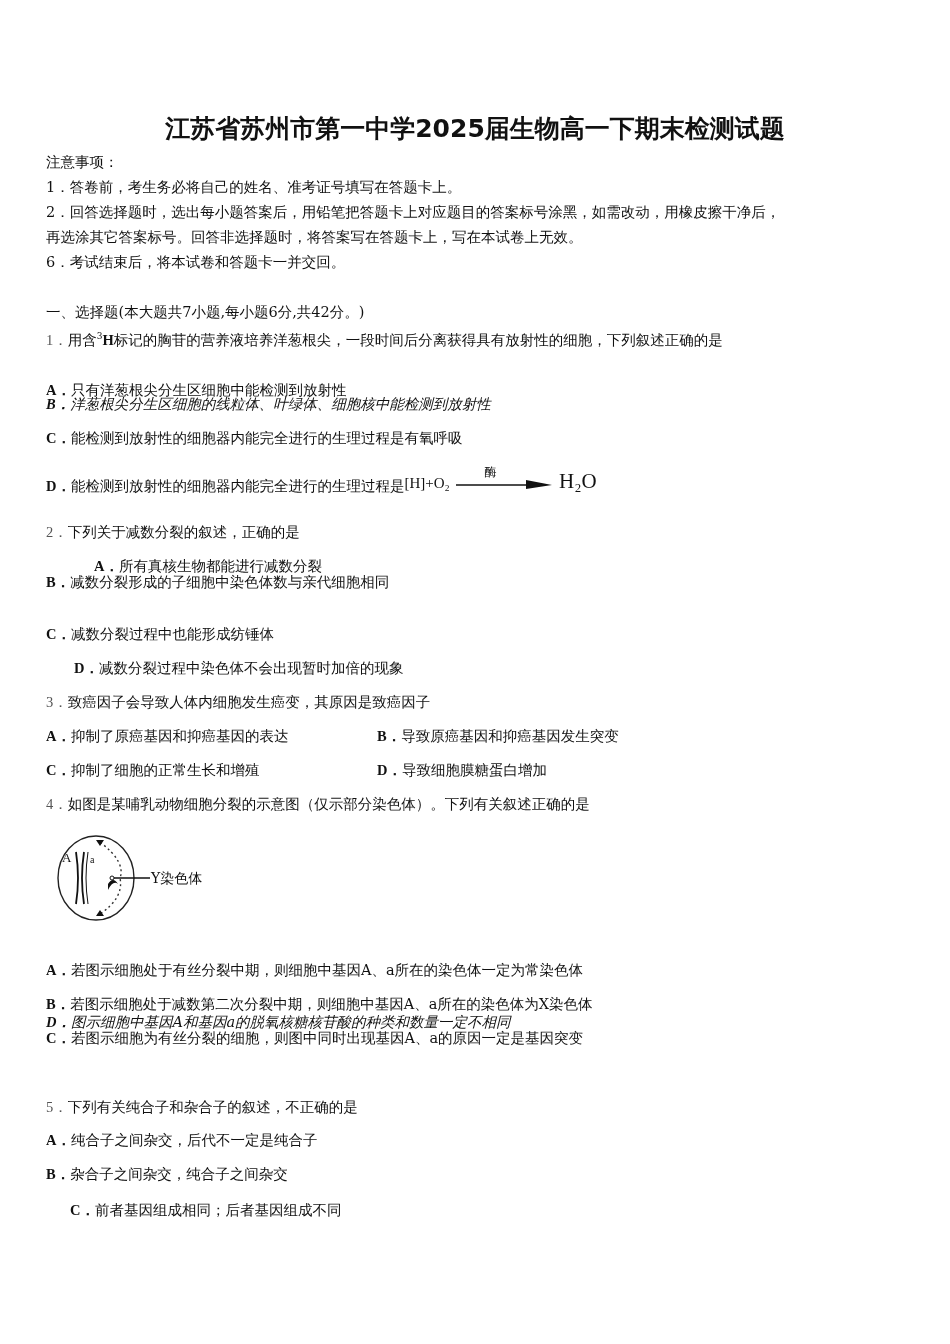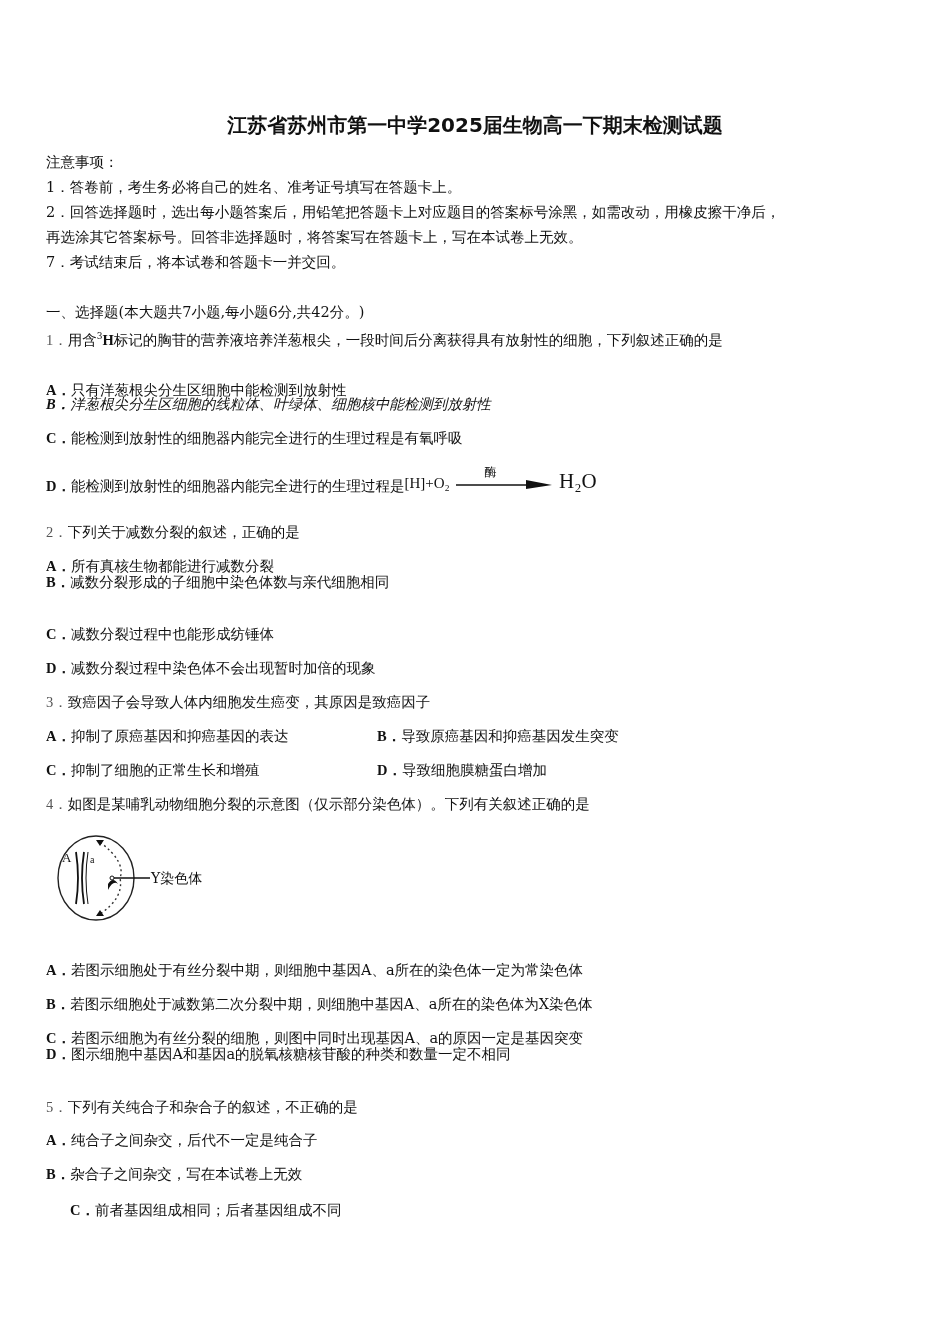--- a/index.html
+++ b/index.html
@@ -1,38 +1,38 @@
 <!DOCTYPE html>
 <html><head>
 <meta charset="utf-8">
 <style>
   html, body { margin: 0; padding: 0; background: #ffffff; }
   body { width: 950px; height: 1344px; position: relative; overflow: hidden;
          font-family: "DejaVu Serif", "Liberation Serif", serif; color: #111; }
   .title { position: absolute; top: 112px; left: 0; width: 950px; text-align: center;
-           font-family: "DejaVu Sans", "Liberation Sans", sans-serif; font-weight: bold; font-size: 20px; letter-spacing: 0px; }
+           font-family: "DejaVu Sans", "Liberation Sans", sans-serif; font-weight: bold; font-size: 25px; letter-spacing: 0px; }
   .line { position: absolute; left: 46px; font-size: 14.5px; white-space: nowrap; line-height: 20px; }
   .num { color: #555; font-family: "Liberation Serif", serif; }
   .opt { font-weight: bold; font-family: "Liberation Serif", serif; }
   .lat { font-family: "Liberation Serif", serif; font-weight: bold; }
   .formula { display: inline-block; vertical-align: middle; position: relative; top: -4px; }
   .fig { position: absolute; left: 54px; top: 832px; }
 </style>
 </head>
 <body>
 
 <div>
 
   <div class="title">江苏省苏州市第一中学2025届生物高一下期末检测试题</div>
 
   <div class="line" style="top:152px;">注意事项：</div>
   <div class="line" style="top:177px;">1．答卷前，考生务必将自己的姓名、准考证号填写在答题卡上。</div>
   <div class="line" style="top:202px;">2．回答选择题时，选出每小题答案后，用铅笔把答题卡上对应题目的答案标号涂黑，如需改动，用橡皮擦干净后，</div>
   <div class="line" style="top:227px;">再选涂其它答案标号。回答非选择题时，将答案写在答题卡上，写在本试卷上无效。</div>
-  <div class="line" style="top:252px;">7．考试结束后，将本试卷和答题卡一并交回。</div>
+  <div class="line" style="top:252px;">6．考试结束后，将本试卷和答题卡一并交回。</div>
 
   <div class="line" style="top:302px;">一、选择题(本大题共7小题,每小题6分,共42分。)</div>
 
   <div class="line" style="top:326px;">
     <span class="num">1．</span><span>用含</span><sup style="font-size:9px;">3</sup><span class="lat">H</span><span>标记的胸苷的营养液培养洋葱根尖，一段时间后分离获得具有放射性的细胞，下列叙述正确的是</span>
   </div>
   <div class="line" style="top:360px;margin-top:20px;"><span class="opt">A．</span><span>只有洋葱根尖分生区细胞中能检测到放射性</span></div>
   <div class="line" style="top:394px;font-style:italic;"><span class="opt">B．</span><span>洋葱根尖分生区细胞的线粒体、叶绿体、细胞核中能检测到放射性</span></div>
   <div class="line" style="top:428px;"><span class="opt">C．</span><span>能检测到放射性的细胞器内能完全进行的生理过程是有氧呼吸</span></div>
   <div class="line" style="top:475px;">
@@ -43,24 +43,24 @@
         <svg width="100" height="20" style="position:absolute;left:0;top:2px;">
             <line x1="2" y1="9" x2="88" y2="9" stroke="#111" stroke-width="1.6"></line>
             <polygon points="72,4 98,9 72,13" fill="#111"></polygon>
           </svg>
       </span>
       <span style="font-family:'Liberation Serif',serif;font-size:21px;">H₂O</span>
     </span>
   </div>
 
   <div class="line" style="top:522px;"><span class="num">2．</span><span>下列关于减数分裂的叙述，正确的是</span></div>
-  <div class="line" style="top:556px;"><span class="opt">A．</span><span>所有真核生物都能进行减数分裂</span></div>
+  <div class="line" style="top:556px;margin-left:48px;"><span class="opt">A．</span><span>所有真核生物都能进行减数分裂</span></div>
   <div class="line" style="top:572px;"><span class="opt">B．</span><span>减数分裂形成的子细胞中染色体数与亲代细胞相同</span></div>
   <div class="line" style="top:624px;"><span class="opt">C．</span><span>减数分裂过程中也能形成纺锤体</span></div>
-  <div class="line" style="top:658px;"><span class="opt">D．</span><span>减数分裂过程中染色体不会出现暂时加倍的现象</span></div>
+  <div class="line" style="top:658px;margin-left:28px;"><span class="opt">D．</span><span>减数分裂过程中染色体不会出现暂时加倍的现象</span></div>
 
   <div class="line" style="top:692px;"><span class="num">3．</span><span>致癌因子会导致人体内细胞发生癌变，其原因是致癌因子</span></div>
   <div class="line" style="top:726px;"><span class="opt">A．</span><span>抑制了原癌基因和抑癌基因的表达</span></div>
   <div class="line" style="top:726px;left:377px;"><span class="opt">B．</span><span>导致原癌基因和抑癌基因发生突变</span></div>
   <div class="line" style="top:760px;"><span class="opt">C．</span><span>抑制了细胞的正常生长和增殖</span></div>
   <div class="line" style="top:760px;left:377px;"><span class="opt">D．</span><span>导致细胞膜糖蛋白增加</span></div>
 
   <div class="line" style="top:794px;"><span class="num">4．</span><span>如图是某哺乳动物细胞分裂的示意图（仅示部分染色体）。下列有关叙述正确的是</span></div>
 
   <div class="fig">
@@ -76,20 +76,20 @@
       <line x1="60" y1="46" x2="96" y2="46" stroke="#111" stroke-width="1.4"></line>
     </svg>
     <span style="position:absolute;left:8px;top:18px;font-size:13px;font-family:'Liberation Serif',serif;">A</span>
     <span style="position:absolute;left:36px;top:22px;font-size:10px;font-family:'Liberation Serif',serif;">a</span>
     <span style="position:absolute;left:97px;top:38px;font-size:14px;">Y染色体</span>
   </div>
 
   <div class="line" style="top:960px;"><span class="opt">A．</span><span>若图示细胞处于有丝分裂中期，则细胞中基因A、a所在的染色体一定为常染色体</span></div>
   <div class="line" style="top:994px;"><span class="opt">B．</span><span>若图示细胞处于减数第二次分裂中期，则细胞中基因A、a所在的染色体为X染色体</span></div>
   <div class="line" style="top:1028px;"><span class="opt">C．</span><span>若图示细胞为有丝分裂的细胞，则图中同时出现基因A、a的原因一定是基因突变</span></div>
-  <div class="line" style="top:1044px;"><span class="opt">D．</span><span>图示细胞中基因A和基因a的脱氧核糖核苷酸的种类和数量一定不相同</span></div>
+  <div class="line" style="top:1012px;font-style:italic;"><span class="opt">D．</span><span>图示细胞中基因A和基因a的脱氧核糖核苷酸的种类和数量一定不相同</span></div>
 
   <div class="line" style="top:1097px;"><span class="num">5．</span><span>下列有关纯合子和杂合子的叙述，不正确的是</span></div>
   <div class="line" style="top:1130px;"><span class="opt">A．</span><span>纯合子之间杂交，后代不一定是纯合子</span></div>
-  <div class="line" style="top:1164px;"><span class="opt">B．</span><span>杂合子之间杂交，写在本试卷上无效</span></div>
+  <div class="line" style="top:1164px;"><span class="opt">B．</span><span>杂合子之间杂交，纯合子之间杂交</span></div>
   <div class="line" style="top:1200px;margin-left:24px;"><span class="opt">C．</span><span>前者基因组成相同；后者基因组成不同</span></div>
 
 </div>
 
 </body></html>

